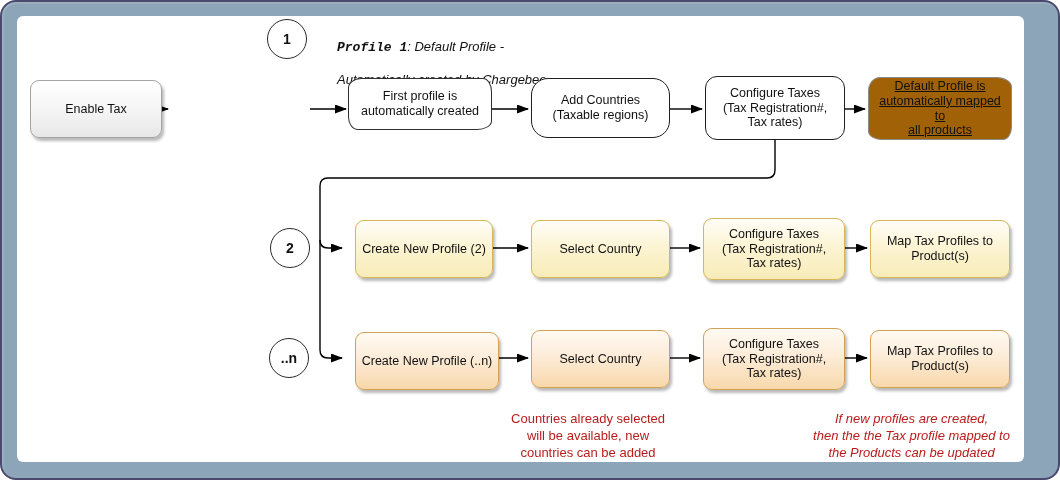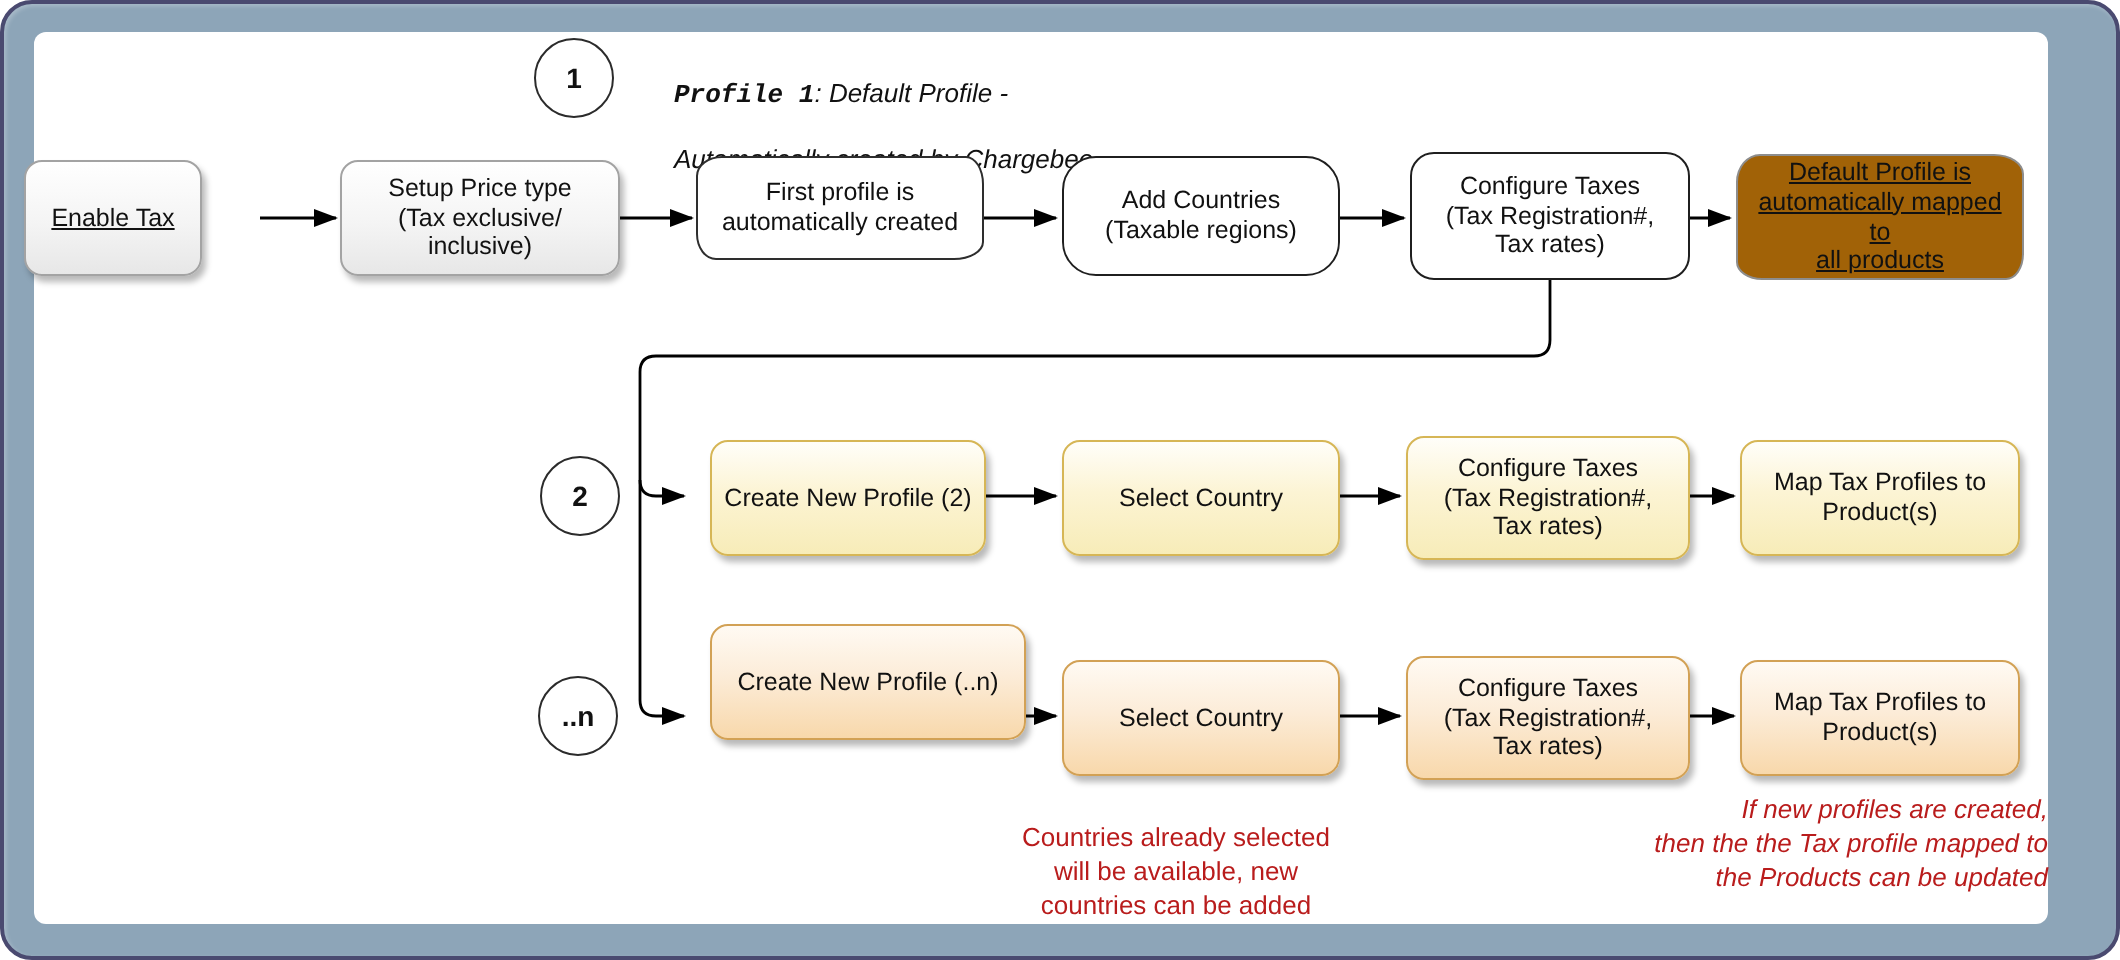--- a/index.html
+++ b/index.html
@@ -63,36 +63,36 @@
   .legend{
     position:absolute; left:337px; top:23px;
     font-size:13px; font-style:italic; line-height:16px; white-space:pre-line;
   }
   .legend .b{ font-weight:bold;font-family:Liberation Mono, monospace; }
   .note{
     position:absolute; font-size:13px; line-height:17px;
     text-align:center; white-space:pre-line; color:#b91c1c;
   }
   .note-countries{ left:468px; top:410px; width:240px; }
-  .note-profiles{ left:799px; top:396px; width:225px; font-style:italic;text-align:right; }
+  .note-profiles{ left:799px; top:410px; width:225px; font-style:italic; }
 
   
-  .n-enable    { left:12px;  top:80px;  width:89px; height:58px;text-decoration:underline; }
+  .n-enable    { left:30px;  top:80px;  width:132px; height:58px; }
   .n-setup     { left:170px; top:80px;  width:140px; height:58px; }
   .n-first     { left:348px; top:78px;  width:144px; height:52px; }
   .n-addc      { left:531px; top:78px;  width:139px; height:60px;border-radius:17px; }
   .n-conf1     { left:705px; top:76px;  width:140px; height:64px; }
   .n-defp      { left:868px; top:77px;  width:144px; height:63px; }
 
   .n-create2   { left:355px; top:220px; width:138px; height:58px; }
   .n-select2   { left:531px; top:220px; width:139px; height:58px; }
   .n-conf2     { left:703px; top:218px; width:142px; height:62px; }
   .n-map2      { left:870px; top:220px; width:140px; height:58px; }
 
-  .n-createn   { left:355px; top:312px; width:158px; height:58px; }
+  .n-createn   { left:355px; top:332px; width:144px; height:58px; }
   .n-select3   { left:531px; top:330px; width:139px; height:58px; }
   .n-conf3     { left:703px; top:328px; width:142px; height:62px; }
   .n-map3      { left:870px; top:330px; width:140px; height:58px; }
 
   .c-one{ left:267px; top:19px; }
   .c-two{ left:270px; top:228px; }
   .c-n  { left:269px; top:338px; }
 </style>
 </head>
 <body>
@@ -131,24 +131,20 @@
     <span>1</span>
   </div>
   <div class="legend">
     <span class="b">Profile 1</span><span>: Default Profile -</span><br>
     <span>Automatically created by Chargebee</span>
   </div>
 
   <div class="node grad-gray n-enable">
     <span>Enable Tax</span>
   </div>
-  <div class="node grad-gray n-setup">
-    <span>Setup Price type
-(Tax exclusive/ inclusive)</span>
-  </div>
   <div class="node sketch-dark n-first">
     <span>First profile is
 automatically created</span>
   </div>
   <div class="node plain n-addc">
     <span>Add Countries
 (Taxable regions)</span>
   </div>
   <div class="node plain n-conf1">
     <span>Configure Taxes

